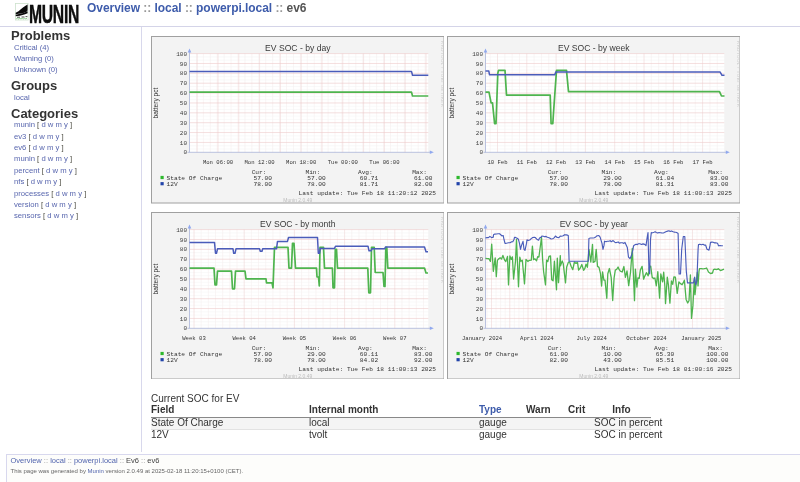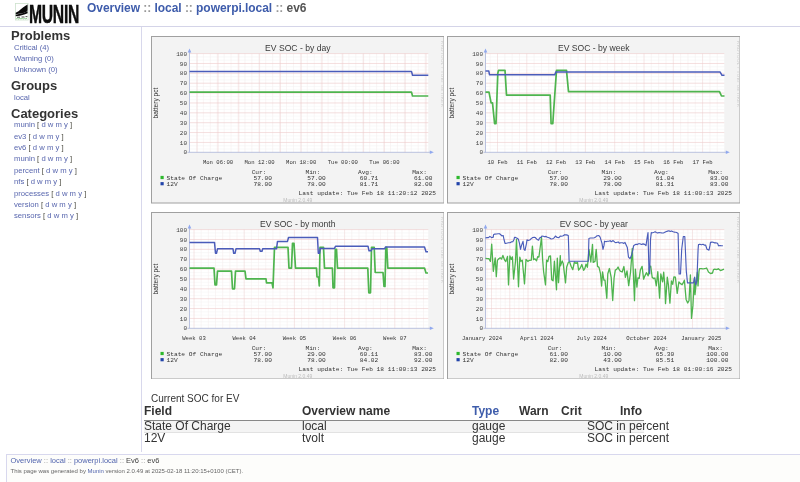--- a/index.html
+++ b/index.html
@@ -9,21 +9,21 @@
 .nav a{color:#3e5cab}
 .nav .sep{color:#999;}
 .sb{position:absolute;left:11px;top:30px;width:128px;font-size:7.7px;color:#333}
 .sb h3{font-size:13px;font-weight:bold;color:#333;margin:0;line-height:11.5px}
 .sb .grp{margin-bottom:4.5px}
 .srow{padding:0 0 0 3px;line-height:11.4px}
 .sb a{color:#5866ae}
 .bk{color:#4c4c42}
 .sbline{position:absolute;left:141px;top:27px;width:1px;height:425px;background:#d8d8ec}
 .h3t{position:absolute;left:151px;top:392.5px;font-size:10px;color:#333}
-table.meta{position:absolute;left:144px;top:404px;border-collapse:collapse;table-layout:fixed;font-size:12px;color:#333;width:500px;white-space:nowrap}
+table.meta{position:absolute;left:151px;top:404px;border-collapse:collapse;table-layout:fixed;font-size:10px;color:#333;width:500px;white-space:nowrap}
 table.meta th{text-align:left;font-weight:bold;border-bottom:1.5px solid #888;padding:0 2px 2px 0;color:#333}
 table.meta td{padding:0 2px 0 0;line-height:10.8px;height:10.8px}
 table.meta tr.odd{background:#f4f4f4;border-bottom:1px solid #e2e2e2}
 .ftr{position:absolute;left:6px;top:453.5px;width:794px;height:39px;background:#fdfdfb;border:1.5px solid #d8d8ee;border-right:none;padding:2.5px 0 0 3.5px}
 .ftr .l1{font-size:7.5px;line-height:7.5px;color:#444}
 .ftr .l1 a{color:#5265ae}
 .ftr .l2{font-size:6px;line-height:6px;color:#666;margin-top:3.5px}
 .ftr .l2 a{color:#5265ae}
 </style></head>
 <body>
@@ -276,25 +276,25 @@
       <text x="281.5" y="150.4" font-family="Liberation Mono, monospace" font-size="6.2" fill="#333" text-anchor="end">100.00</text>
       <text x="285" y="159.2" font-family="Liberation Mono, monospace" font-size="6.2" fill="#333" text-anchor="end">Last update: Tue Feb 18 01:00:16 2025</text>
       <text x="146.8" y="166.2" font-family="Liberation Sans, sans-serif" font-size="5" fill="#bdbdbd" text-anchor="middle">Munin 2.0.49</text>
     </svg>
   </div>
 <div class="h3t">Current SOC for EV</div>
 <table class="meta">
 <tbody>
       <tr>
         <th style="width:158px">Field</th>
-        <th style="width:170px">Overview name</th>
+        <th style="width:170px">Internal month</th>
         <th style="width:47px;color:#3e5cab">Type</th>
         <th style="width:42px">Warn</th>
         <th style="width:26px">Crit</th>
-        <th style="text-align:right">Info</th>
+        <th style="text-align:center">Info</th>
       </tr>
 <tr class="odd">
         <td>State Of Charge</td>
         <td>local</td>
         <td>gauge</td>
         <td></td>
         <td></td>
         <td style="text-align:right">SOC in percent</td>
       </tr>
 <tr>

